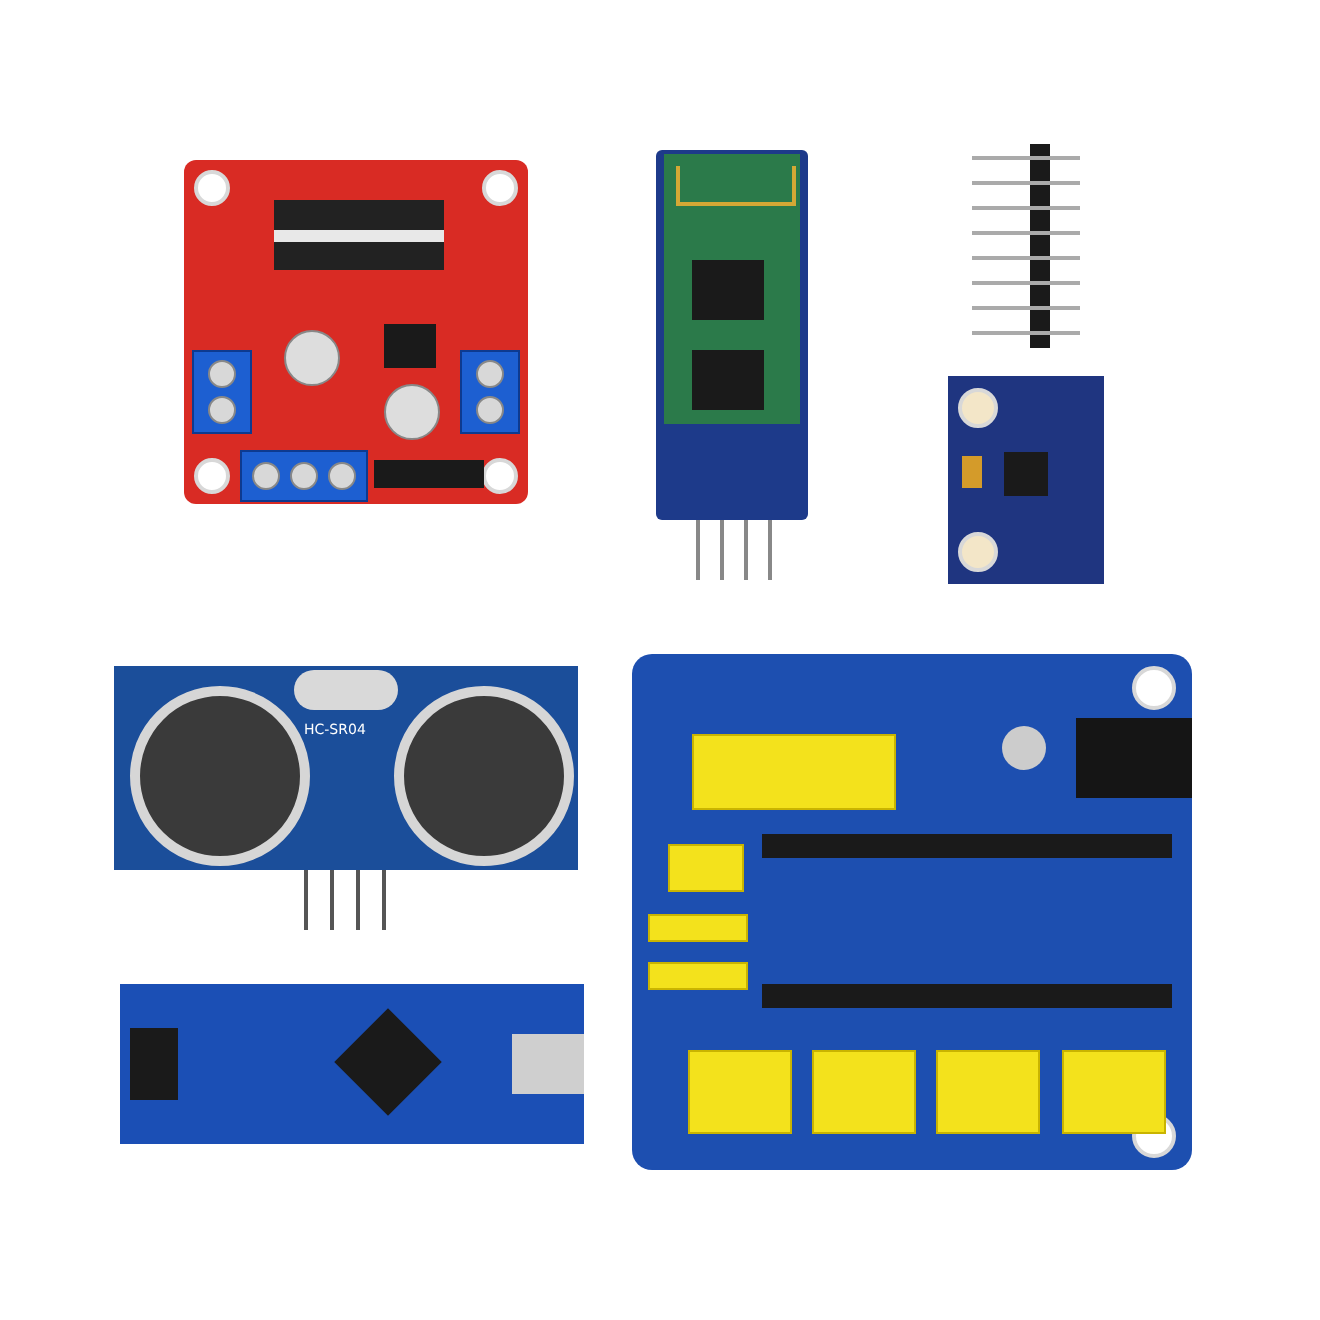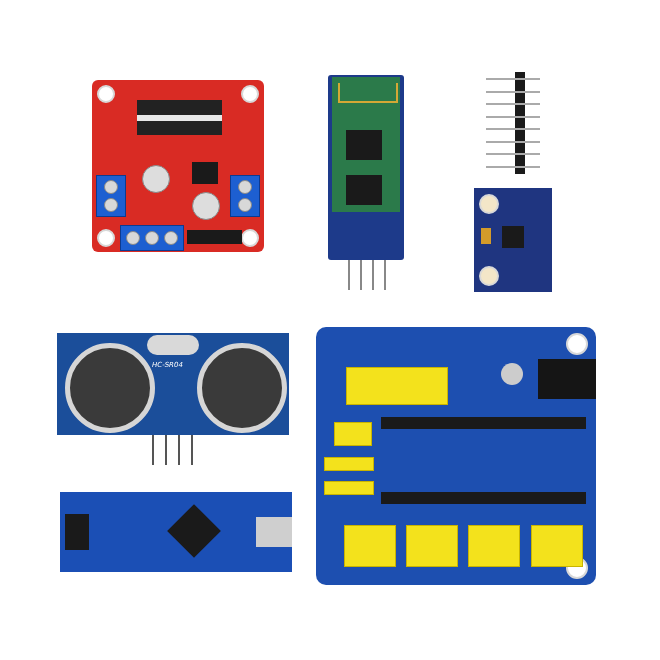--- a/index.html
+++ b/index.html
@@ -1,19 +1,19 @@
 <!DOCTYPE html>
 <html><head>
 <meta charset="utf-8">
 <style>
   html,body{margin:0;padding:0;background:#fff;}
   body{width:660px;height:660px;position:relative;overflow:hidden;font-family:"DejaVu Sans",sans-serif;}
   .abs{position:absolute;}
   .hole{position:absolute;width:14px;height:14px;border-radius:50%;background:#fff;border:2px solid #d8d8d8;}
-  .lbl{position:absolute;font-size:7px;color:#fff;white-space:nowrap;font-style:italic;}
+  .lbl{position:absolute;font-size:7px;color:#fff;white-space:nowrap;}
   .ylw{position:absolute;background:#f3e21c;border:1px solid #c9b400;}
   .blk{position:absolute;background:#1a1a1a;}
   .term{position:absolute;background:#1d5fd1;border:1px solid #0d3a90;}
   .screw{position:absolute;width:12px;height:12px;border-radius:50%;background:#d8d8d8;border:1px solid #888;}
 </style>
 </head>
 <body>
 
 <div class="abs" style="left:92px;top:80px;width:172px;height:172px;background:#d92b24;border-radius:6px;">
   <div class="hole" style="left:5px;top:5px;"></div>

